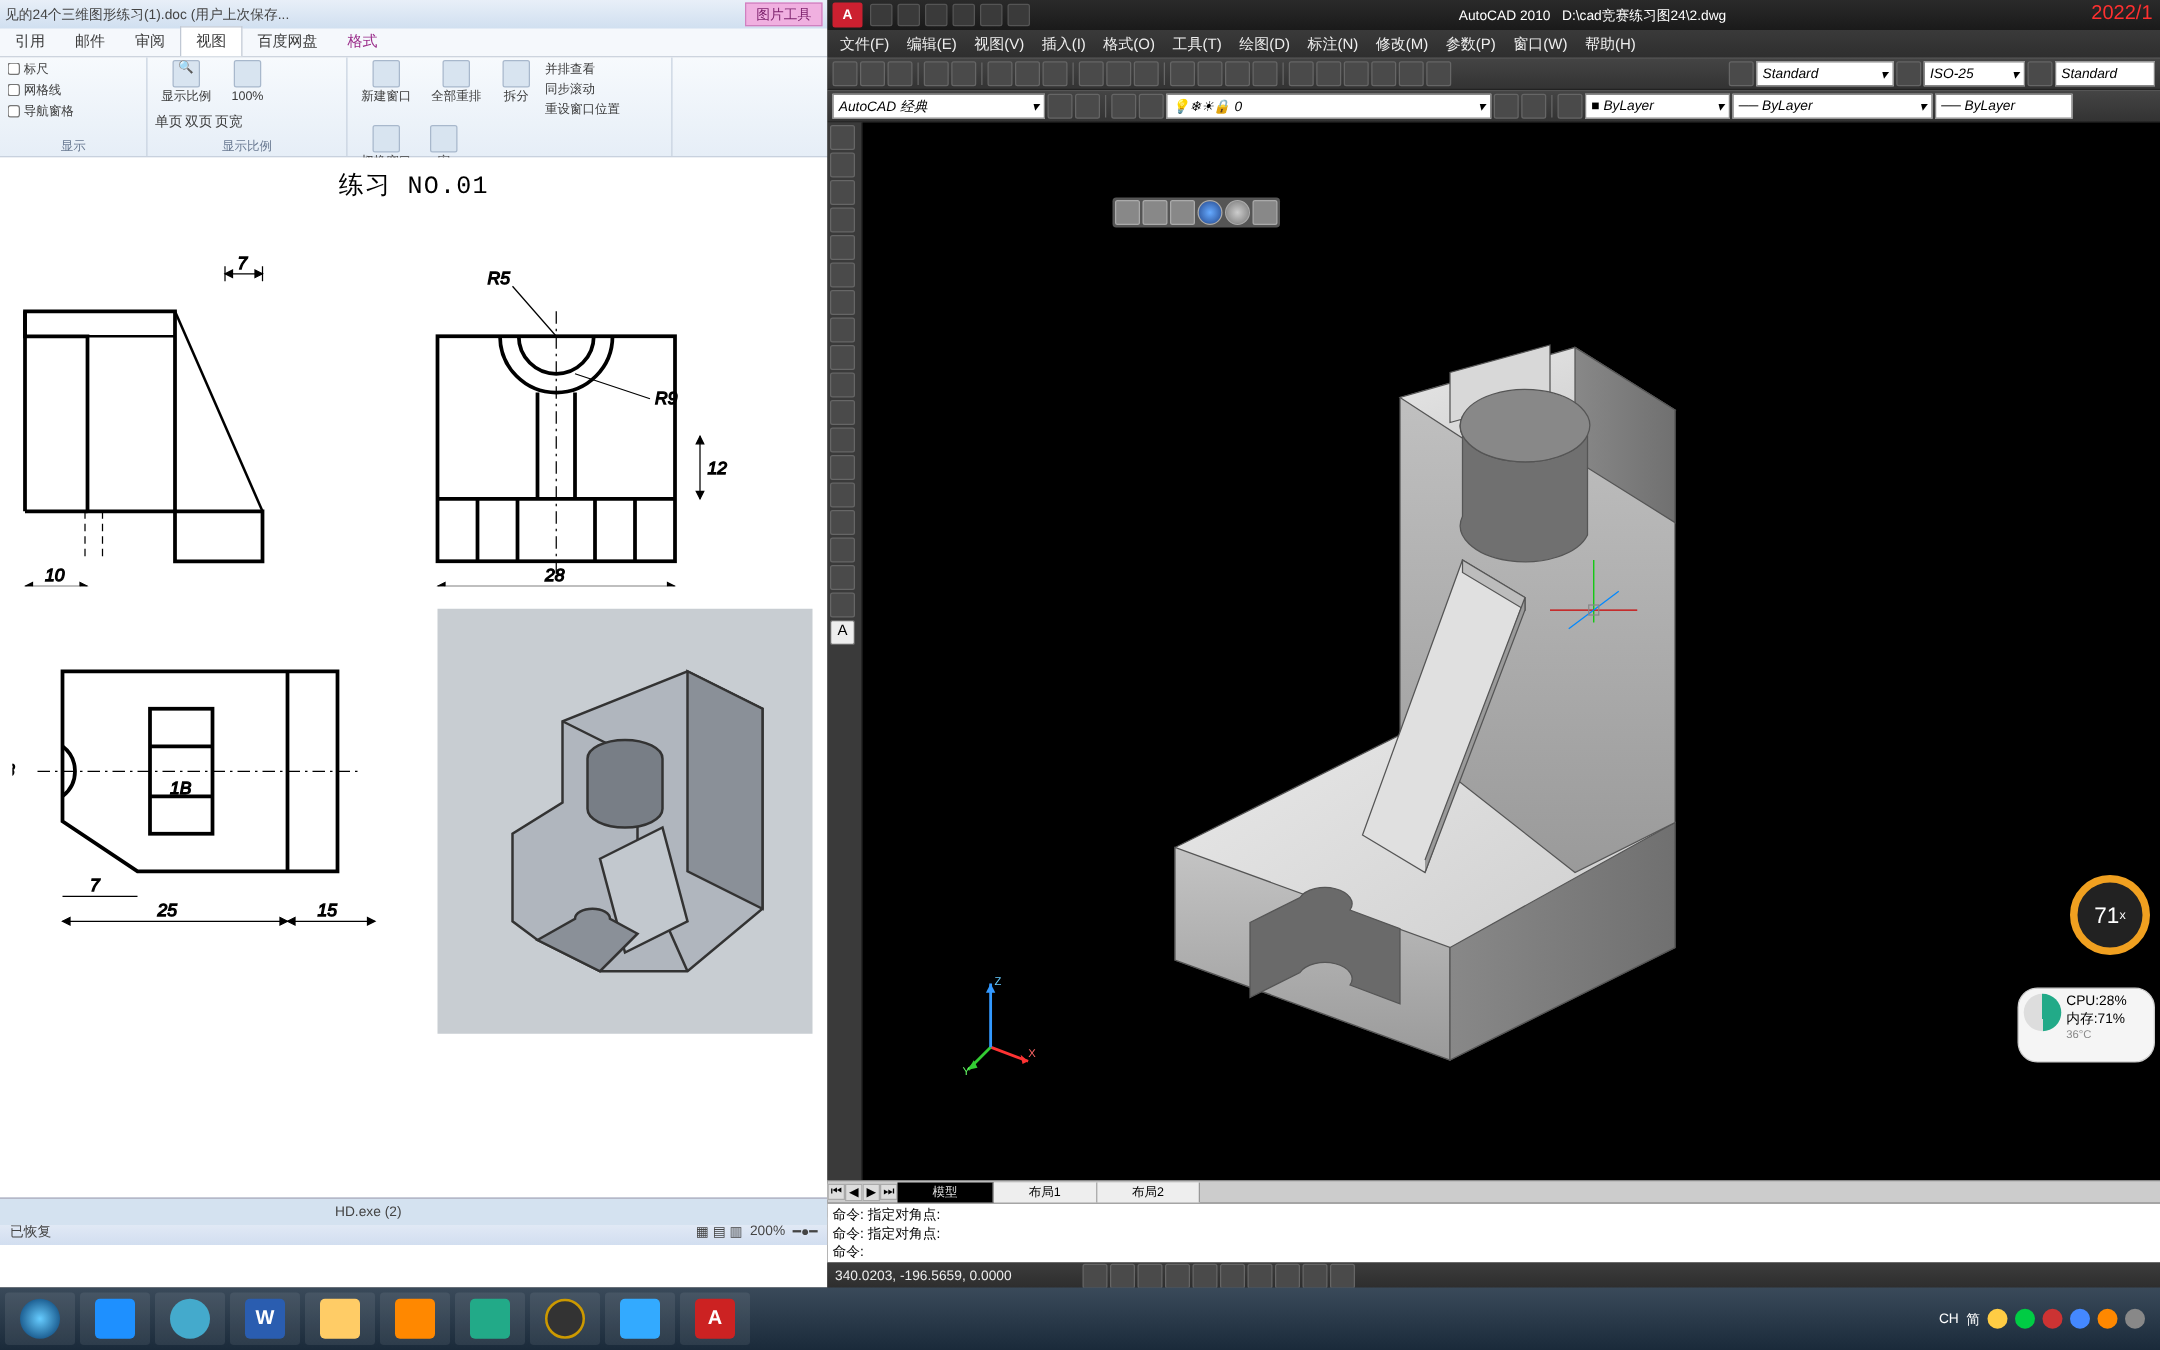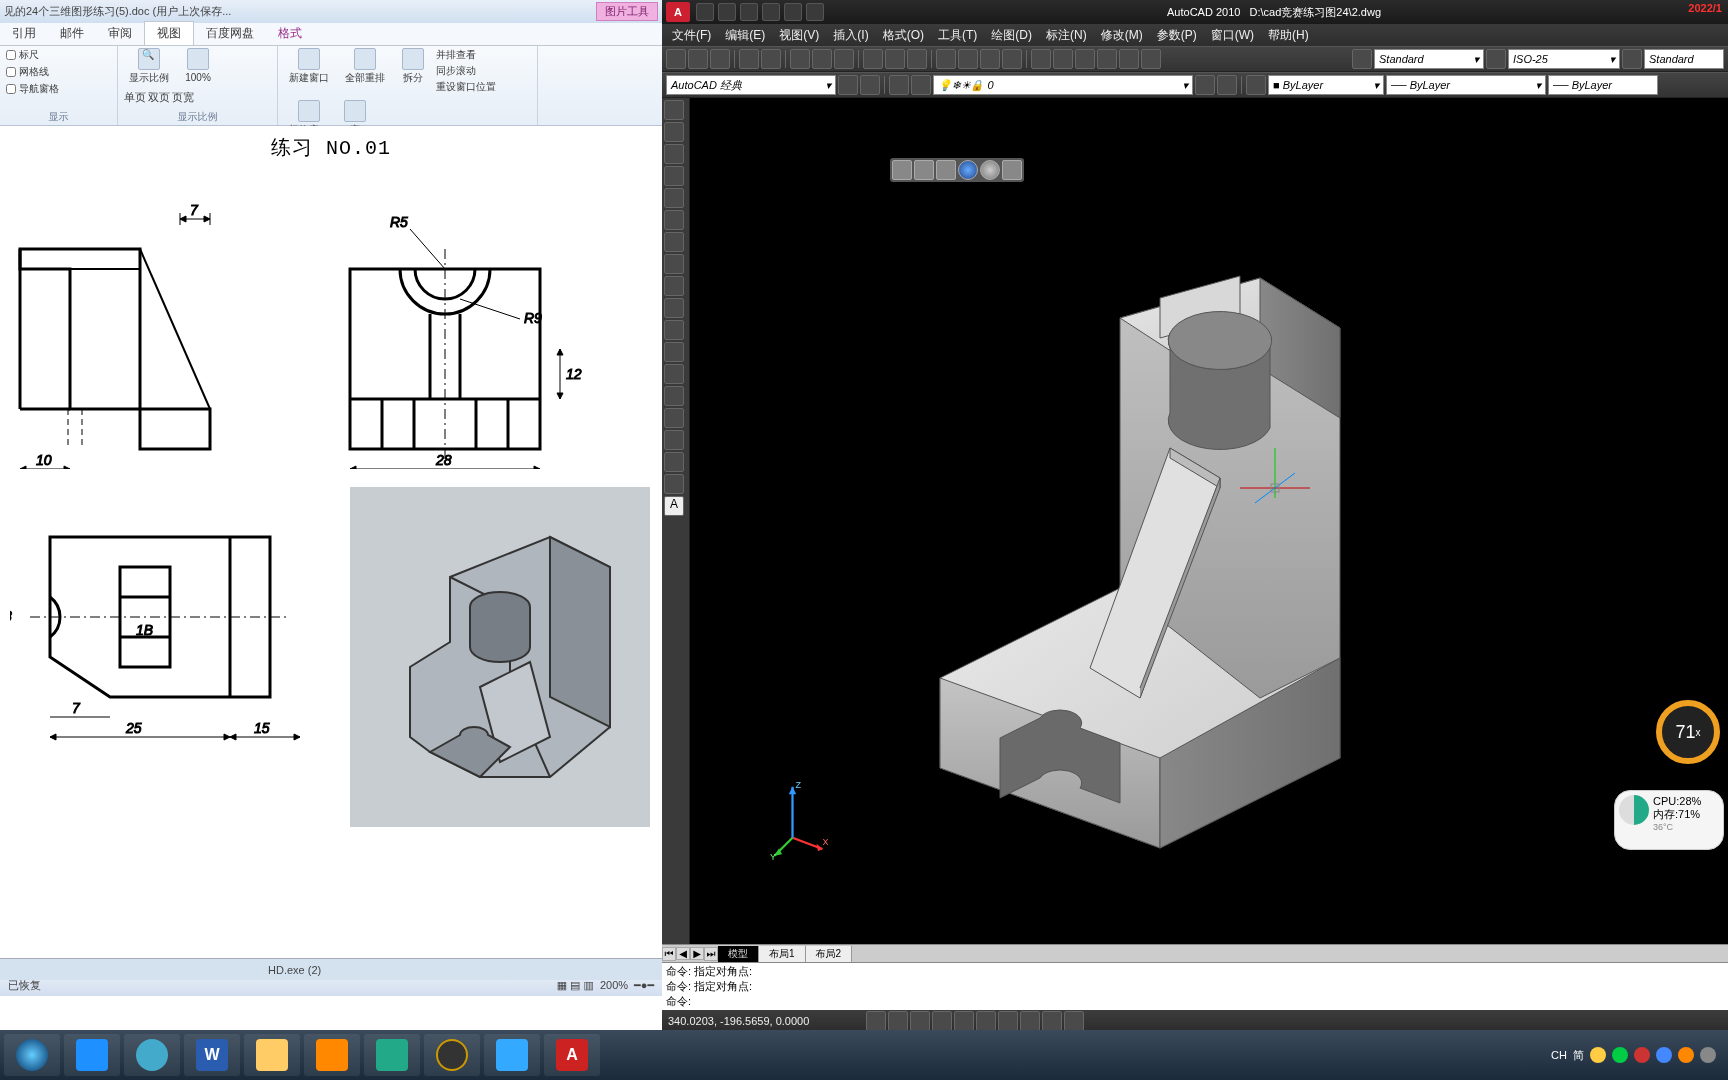--- a/index.html
+++ b/index.html
@@ -29,40 +29,40 @@
 .word-status { position: absolute; bottom: 34px; left: 0; width: 662px; height: 22px; background: linear-gradient(#e6edf7,#d2def0); display: flex; align-items: center; font-size: 11px; padding: 0 8px; color: #444; justify-content: space-between; }
 .word-status .zoom { display: flex; align-items: center; gap: 6px; }
 
 
 .acad-app { position: absolute; left: 662px; top: 0; width: 1066px; height: 1030px; background: #393939; }
 .acad-titlebar { height: 24px; background: linear-gradient(#2a2a2a,#1a1a1a); display: flex; align-items: center; color: #ddd; font-size: 11px; padding: 0 4px; }
 .acad-a { width: 24px; height: 20px; background: #cc2030; color: #fff; display: flex; align-items: center; justify-content: center; font-weight: bold; border-radius: 2px; margin-right: 6px; }
 .qat { display: flex; gap: 4px; }
 .qat-btn { width: 18px; height: 18px; background: #3a3a3a; border: 1px solid #555; border-radius: 2px; }
 .acad-title-center { flex: 1; text-align: center; color: #fff; }
-.date-stamp { position: absolute; right: 6px; top: 2px; color: #ff3030; font-size: 11px; font-weight: bold; }
+.date-stamp { position: absolute; right: 6px; top: 2px; color: #ff3030; font-size: 16px; font-weight: normal; }
 .acad-menu { height: 22px; background: linear-gradient(#3a3a3a,#2e2e2e); display: flex; align-items: center; gap: 14px; font-size: 12px; color: #eee; padding: 0 10px; }
 .acad-menu span { cursor: pointer; }
 .acad-tb { height: 26px; background: linear-gradient(#444,#333); border-top: 1px solid #555; border-bottom: 1px solid #222; display: flex; align-items: center; gap: 2px; padding: 0 4px; font-style: italic; }
 .acad-sel { height: 20px; background: #fff; border: 1px solid #888; font-size: 11px; padding: 1px 4px; display: flex; align-items: center; justify-content: space-between; }
 .tb-btn { width: 20px; height: 20px; background: #4a4a4a; border: 1px solid #666; border-radius: 2px; flex-shrink: 0; }
 .tb-sep { width: 1px; height: 18px; background: #666; margin: 0 2px; }
 
 .acad-main { display: flex; height: 846px; }
 .left-toolbar { width: 28px; background: #3a3a3a; display: flex; flex-direction: column; gap: 2px; padding: 2px; border-right: 1px solid #222; }
 .vp { flex: 1; background: #000; position: relative; overflow: hidden; }
 .view-controls { position: absolute; left: 880px; top: 50px; display: flex; gap: 2px; background: #555; padding: 2px; border-radius: 3px; z-index: 5; }
 .vc-btn { width: 20px; height: 20px; background: #888; border: 1px solid #aaa; border-radius: 2px; }
 .vc-btn.blue { background: radial-gradient(#6af,#248); border-radius: 50%; }
 .vc-btn.grey { background: radial-gradient(#ccc,#777); border-radius: 50%; }
 .ucs { position: absolute; left: 80px; bottom: 80px; width: 60px; height: 90px; z-index: 5; }
 
 .acad-tabs { height: 18px; background: #ccc; display: flex; align-items: center; font-size: 10px; border-top: 1px solid #888; }
 .acad-tabs .nav-btn { width: 14px; text-align: center; background: #ddd; border: 1px solid #aaa; }
-.acad-tabs .tab { padding: 1px 10px; background: #eee; border-right: 1px solid #999; }
+.acad-tabs .tab { padding: 1px 28px; background: #eee; border-right: 1px solid #999; }
 .acad-tabs .tab.active { background: #000; color: #ddd; }
 .cmd-box { height: 48px; background: #fff; font-size: 11px; font-family: Consolas, monospace; color: #000; padding: 1px 4px; border-top: 1px solid #888; overflow: hidden; }
 .acad-status { height: 22px; background: linear-gradient(#3c3c3c,#2c2c2c); display: flex; align-items: center; color: #eee; font-size: 11px; padding: 0 6px; gap: 8px; }
 .status-coords { width: 190px; }
 .status-btns { display: flex; gap: 2px; }
 
 
 .perf-ring { position: absolute; right: 8px; top: 700px; width: 64px; height: 64px; border: 6px solid #f0a020; border-radius: 50%; background: #222; color: #fff; display: flex; align-items: center; justify-content: center; font-size: 18px; z-index: 20; }
 .perf-box { position: absolute; right: 4px; top: 790px; width: 110px; height: 60px; background: #f5f5f5; border: 1px solid #ccc; border-radius: 16px; font-size: 11px; padding: 4px; z-index: 20; }
 .perf-box .gauge { width: 30px; height: 30px; float: left; background: conic-gradient(#2a8 0 180deg,#ddd 180deg 360deg); border-radius: 50%; margin-right: 4px; }
@@ -76,21 +76,21 @@
 .secondary-taskbar { position: absolute; left: 0; bottom: 50px; width: 662px; height: 22px; background: #d4e2f0; display: flex; align-items: center; font-size: 11px; color: #444; padding: 0 8px; border-top: 1px solid #aab; }
 
 
 svg text { font-family: sans-serif; }
 </style>
 </head>
 <body>
 
 <div class="word-app">
   <div class="word-titlebar">
-    <span class="fname">见的24个三维图形练习(5).doc (用户上次保存...</span>
+    <span class="fname">见的24个三维图形练习(1).doc (用户上次保存...</span>
     <span class="word-contexttab">图片工具</span>
   </div>
   <div class="word-tabs">
     <span>引用</span>
     <span>邮件</span>
     <span>审阅</span>
     <span class="active">视图</span>
     <span>百度网盘</span>
     <span class="context">格式</span>
   </div>
@@ -330,21 +330,21 @@
     <div class="tb-btn"></div>
     <div class="tb-btn"></div>
     <div class="tb-btn"></div>
     <div style="flex:1"></div>
     <div class="tb-btn"></div>
     <div class="acad-sel" style="width:110px">
         <span>Standard</span>
         <span>▾</span>
       </div>
     <div class="tb-btn"></div>
-    <div class="acad-sel" style="width:112px">
+    <div class="acad-sel" style="width:81px">
         <span>ISO-25</span>
         <span>▾</span>
       </div>
     <div class="tb-btn"></div>
     <div class="acad-sel" style="width:80px">
         <span>Standard</span>
       </div>
   </div>
 
   <div class="acad-tb">

